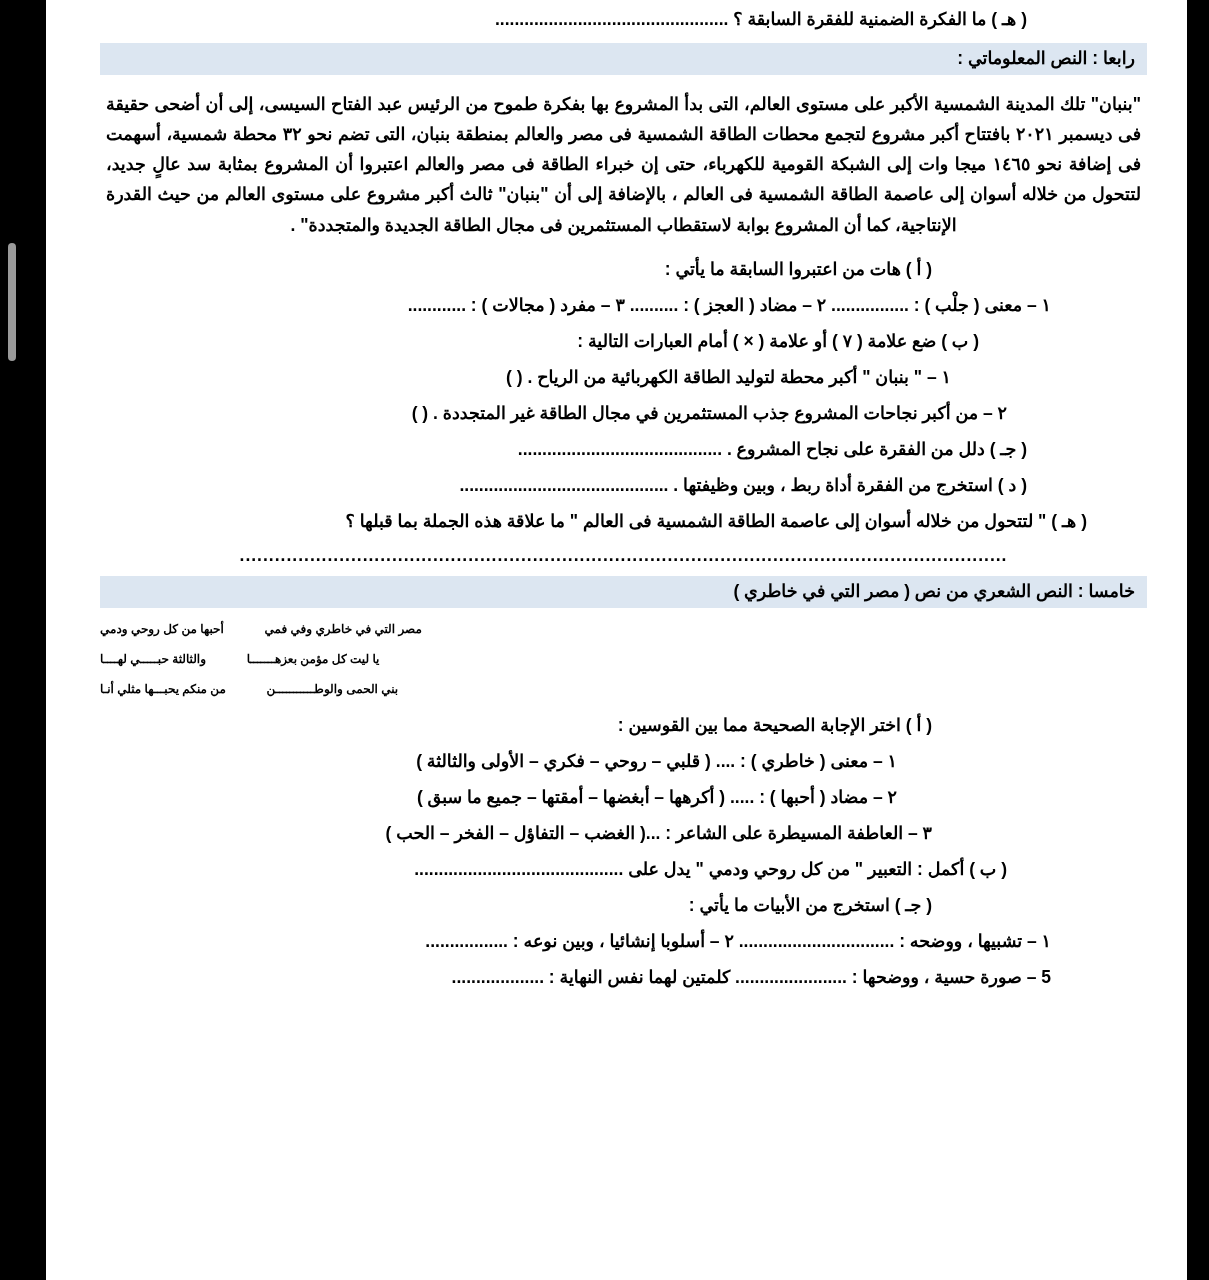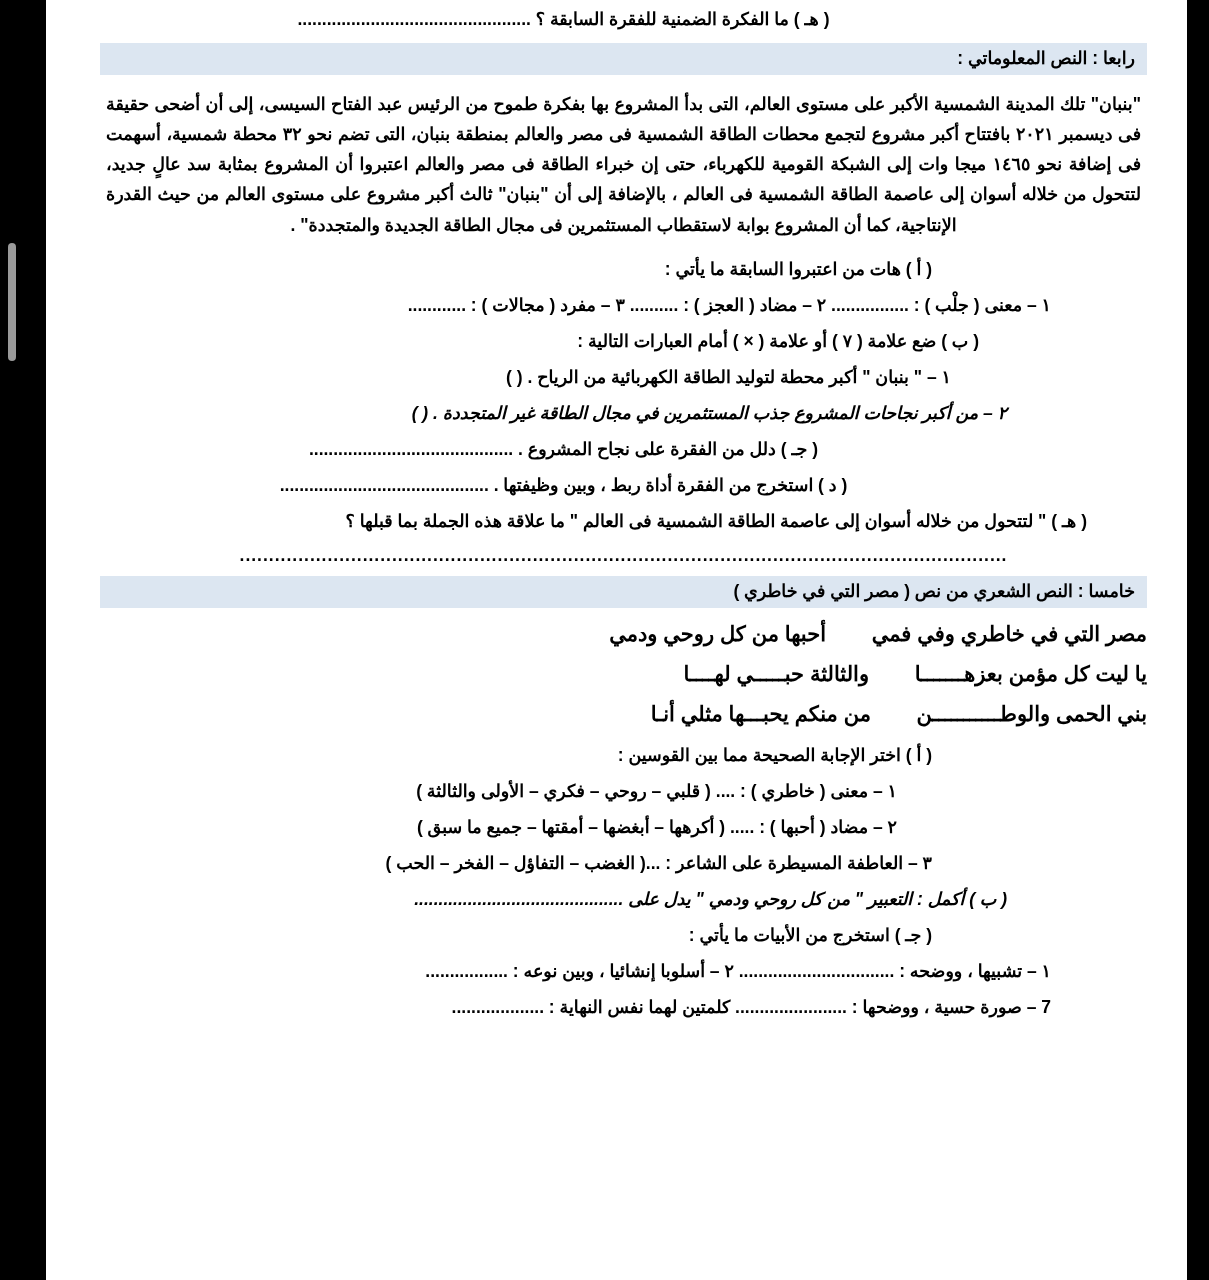--- a/index.html
+++ b/index.html
@@ -69,32 +69,32 @@
   .passage {
     font-size: 17.5px;
     font-weight: bold;
     line-height: 1.72;
     text-align: justify;
     text-align-last: center;
     margin: 0 6px 16px 6px;
   }
 
   .verse {
-    font-size: 21px;
+    font-size: 12px;
     font-weight: bold;
-    text-align: right;
+    text-align: left;
     margin: 0 0 16px 0;
     letter-spacing: 0px;
   }
   .verse .gap { display: inline-block; width: 34px; }
 
   .indent-1 { padding-right: 60px; }
   .indent-3 { padding-right: 96px; }
-  .indent-4 { padding-right: 120px; text-align: center; }
-  .indent-5 { padding-right: 140px; font-style: italic; }
+  .indent-4 { padding-right: 120px; }
+  .indent-5 { padding-right: 140px; }
   .indent-6 { padding-right: 168px; }
   .indent-7 { padding-right: 196px; }
   .indent-8 { padding-right: 215px; }
   .indent-9 { padding-right: 250px; }
 
   .dots-line {
     font-size: 17.5px;
     font-weight: bold;
     letter-spacing: 1px;
     margin: 0 0 8px 0;
@@ -162,15 +162,15 @@
   <div class="line indent-9">٢ – مضاد ( أحبها ) : ..... ( أكرهها – أبغضها – أمقتها – جميع ما سبق )</div>
 
   <div class="line indent-8">٣ – العاطفة المسيطرة على الشاعر : ...( الغضب – التفاؤل – الفخر – الحب )</div>
 
   <div class="line indent-5">( ب ) أكمل : التعبير " من كل روحي ودمي " يدل على ...........................................</div>
 
   <div class="line indent-8">( جـ ) استخرج من الأبيات ما يأتي :</div>
 
   <div class="line indent-3">١ – تشبيها ، ووضحه : ................................ ٢ – أسلوبا إنشائيا ، وبين نوعه : .................</div>
 
-  <div class="line indent-3">7 – صورة حسية ، ووضحها : ....................... كلمتين لهما نفس النهاية : ...................</div>
+  <div class="line indent-3">5 – صورة حسية ، ووضحها : ....................... كلمتين لهما نفس النهاية : ...................</div>
 
 </div>
 
 </body></html>

